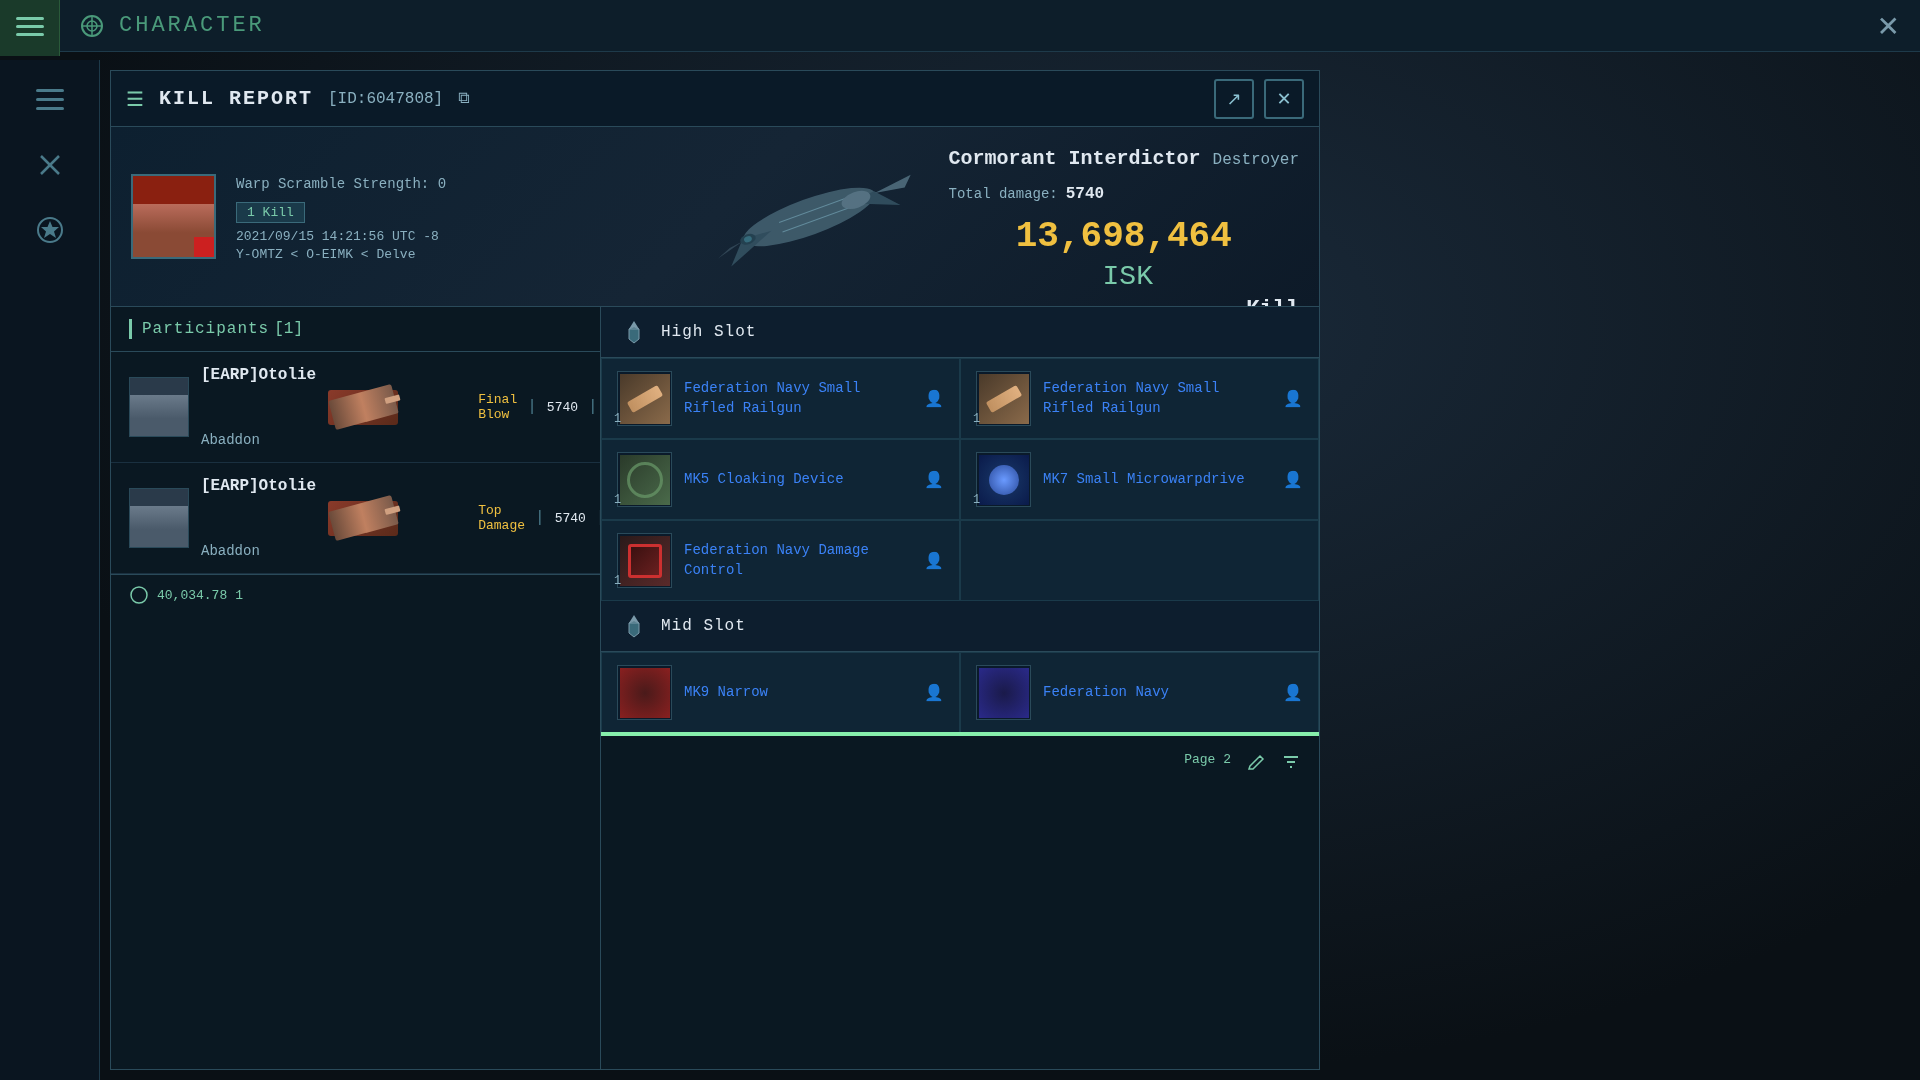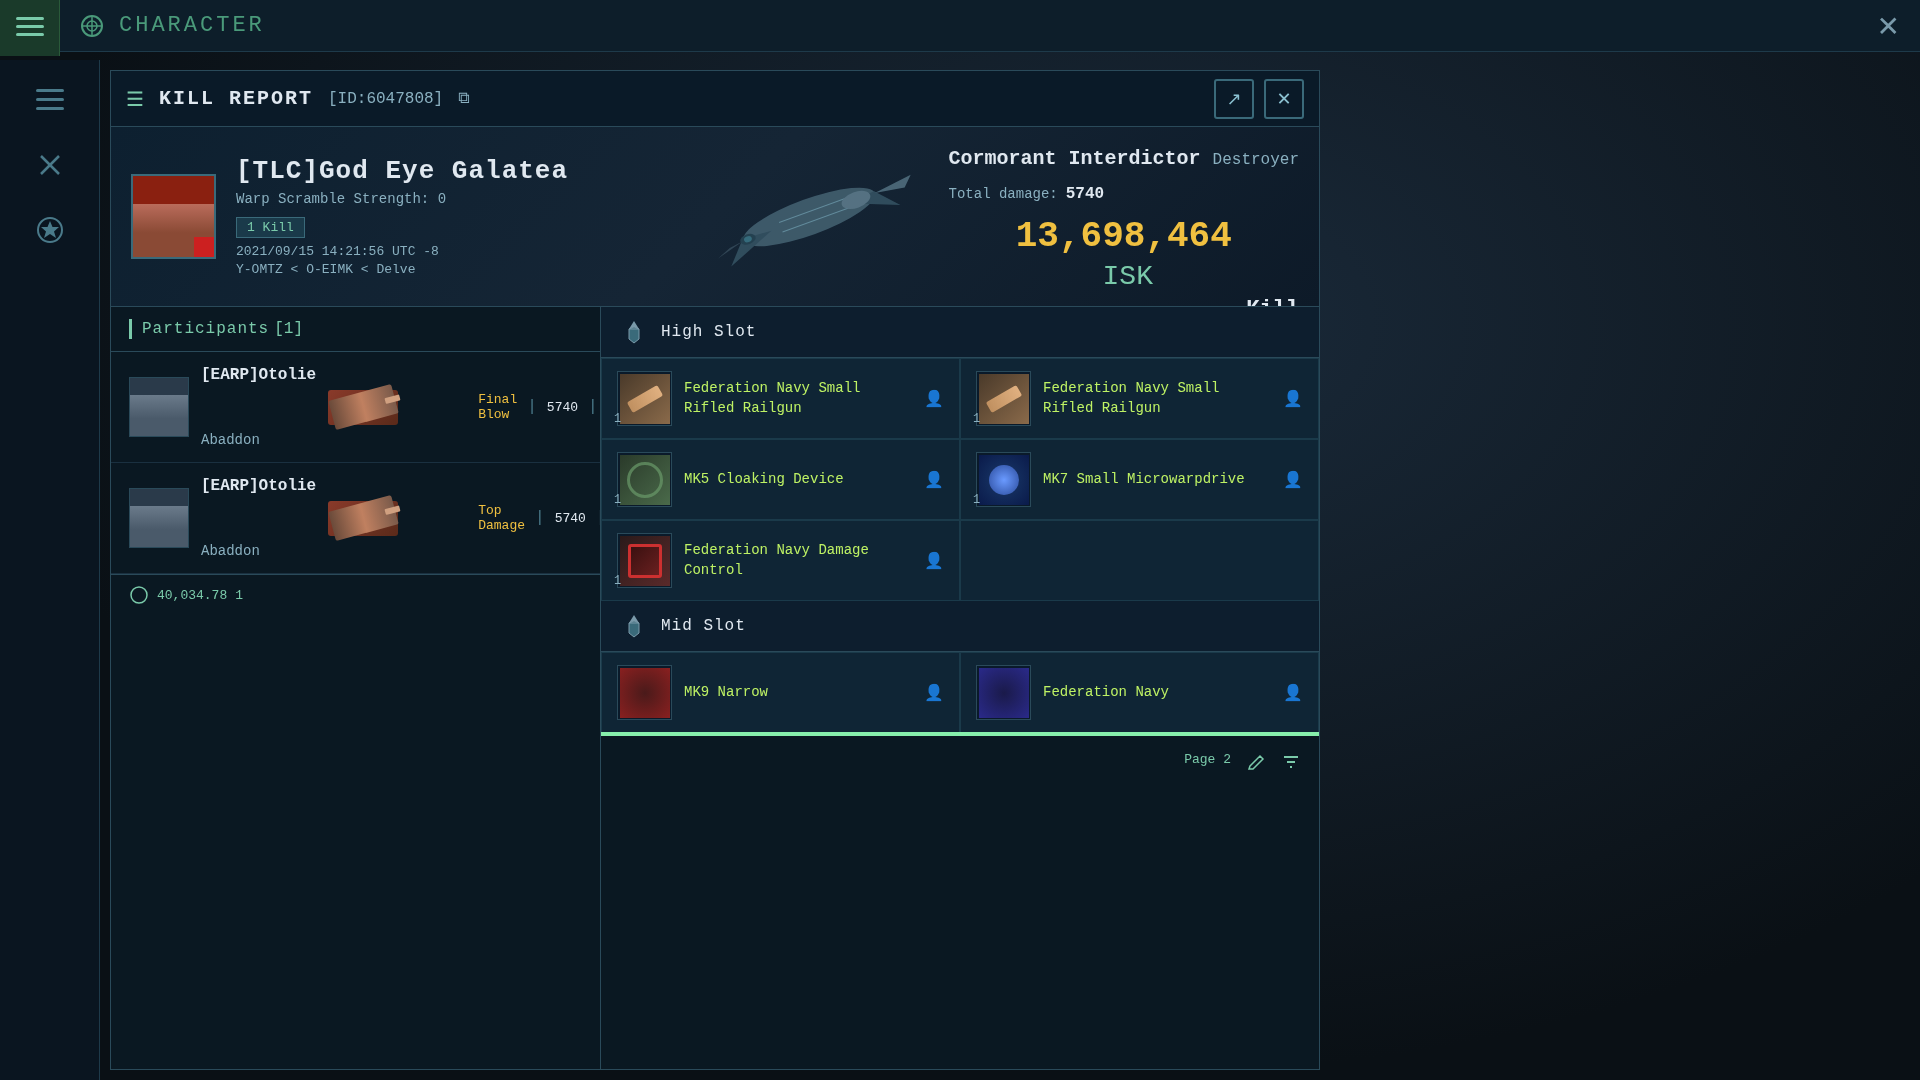--- a/index.html
+++ b/index.html
@@ -480,21 +480,21 @@
       background: #0a1a2a;
       border: 1px solid #2a4a5a;
       display: flex;
       align-items: center;
       justify-content: center;
       flex-shrink: 0;
       overflow: hidden;
     }
 
     .fitting-item-name {
-      color: #bef264;
+      color: #3b82f6;
       font-size: 14px;
       line-height: 1.4;
       flex: 1;
     }
 
     .fitting-qty {
       position: absolute;
       left: 12px;
       bottom: 12px;
       color: #8ab0c0;
@@ -685,21 +685,20 @@
     </div>
 
     <div class="victim-banner">
       <div class="victim-avatar">
         <div class="avatar-face">
           <div class="avatar-hair"></div>
         </div>
         <div class="avatar-badge"></div>
       </div>
       <div class="victim-info">
-        <div class="victim-name">[TLC]God Eye Galatea</div>
         <div class="victim-warp">Warp Scramble Strength: 0</div>
         <div class="victim-kill-badge">1 Kill</div>
         <div class="victim-time">2021/09/15 14:21:56 UTC -8</div>
         <div class="victim-location">Y-OMTZ &lt; O-EIMK &lt; Delve</div>
       </div>
 
       <div class="ship-image">
         <svg class="ship-svg" viewBox="0 0 220 140" fill="none" xmlns="http://www.w3.org/2000/svg">
 
           <g transform="rotate(-20, 110, 70)" opacity="0.85">

